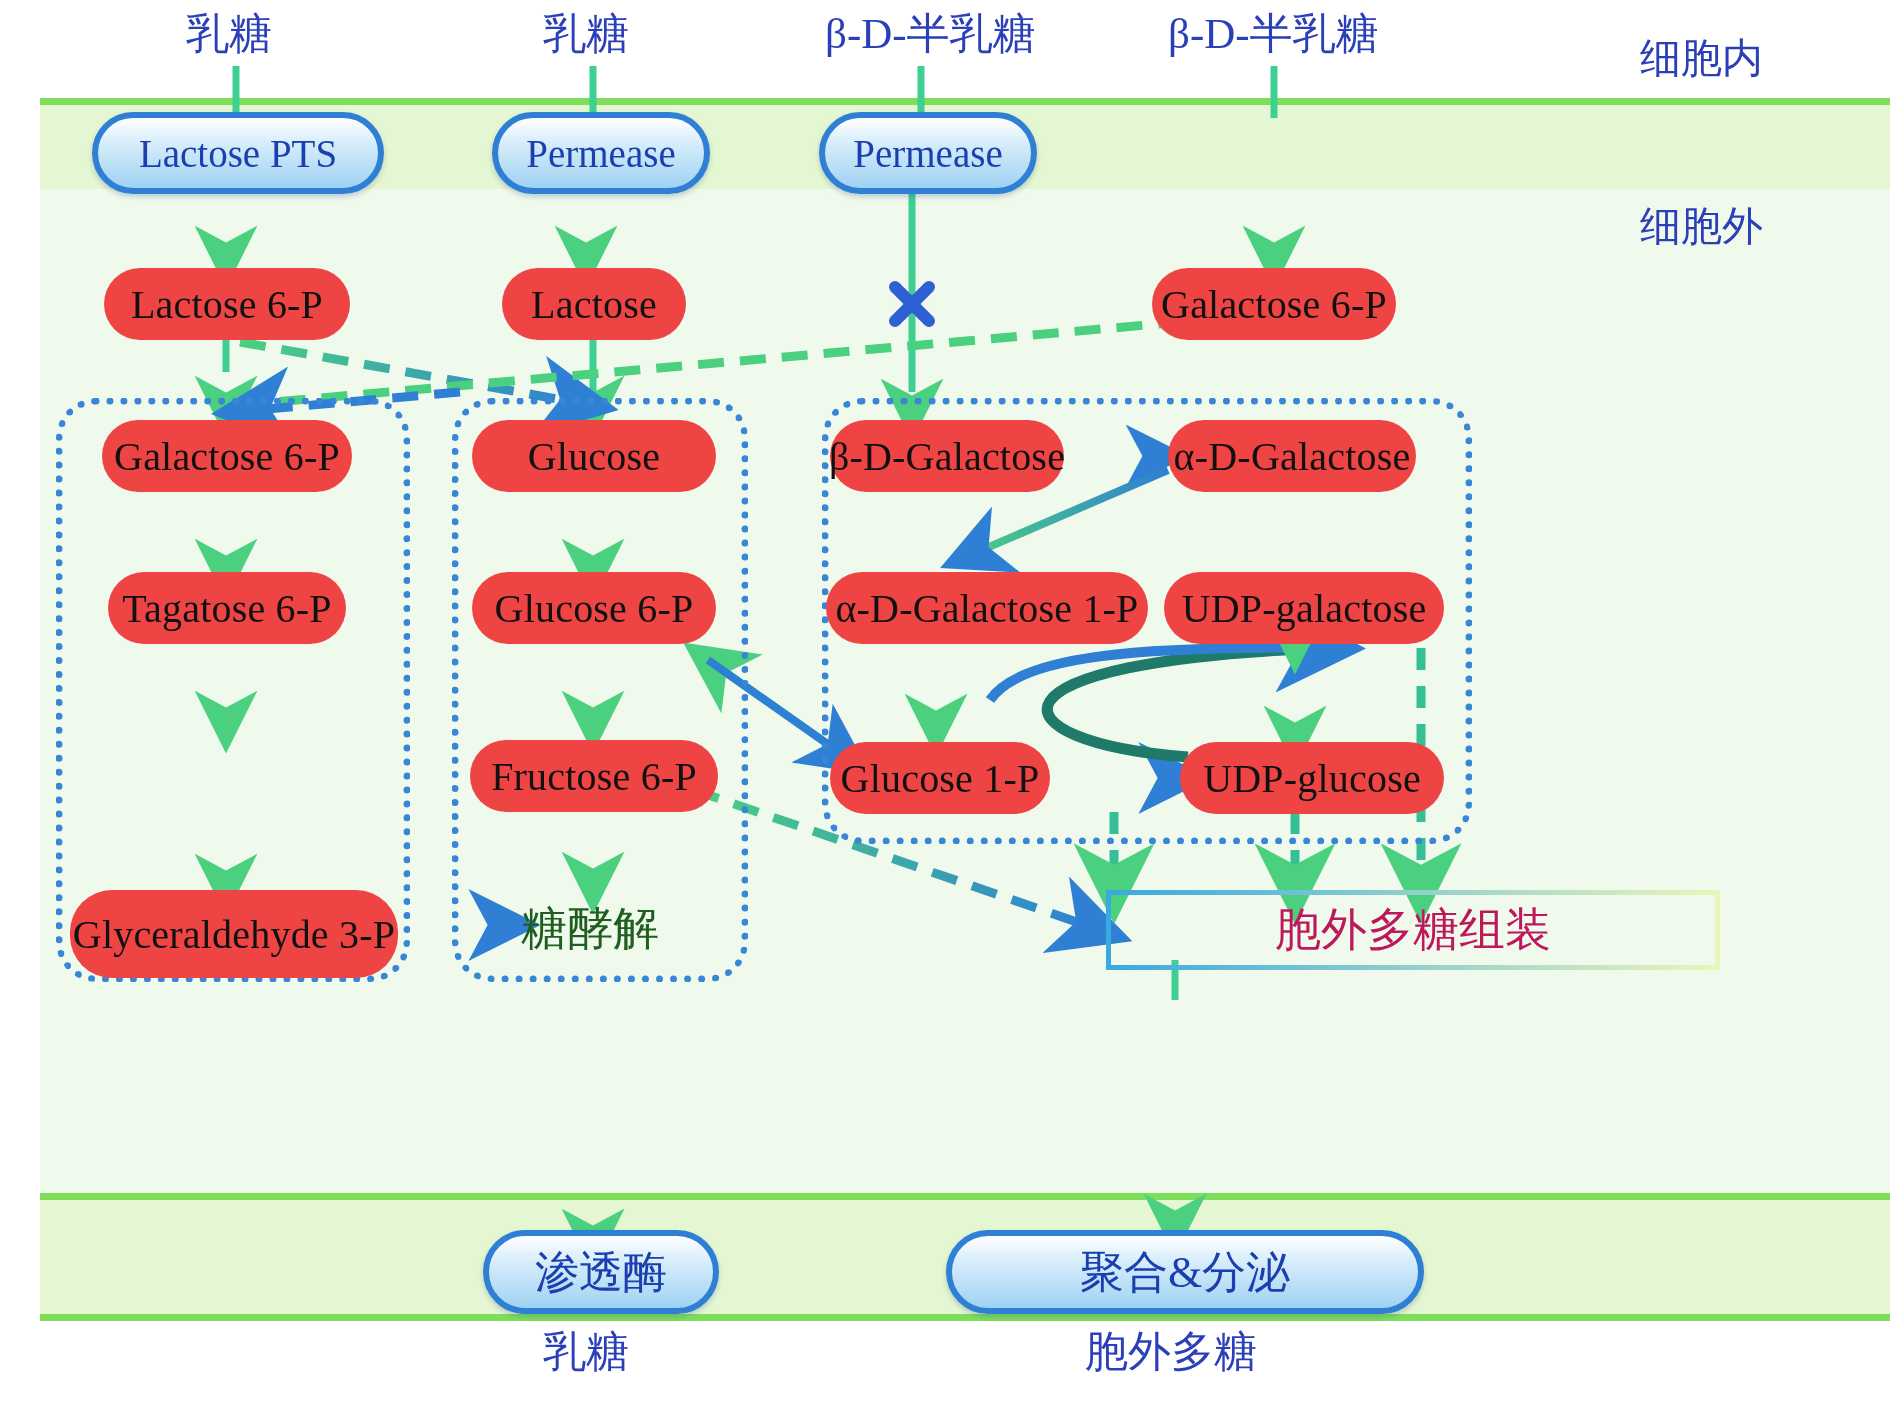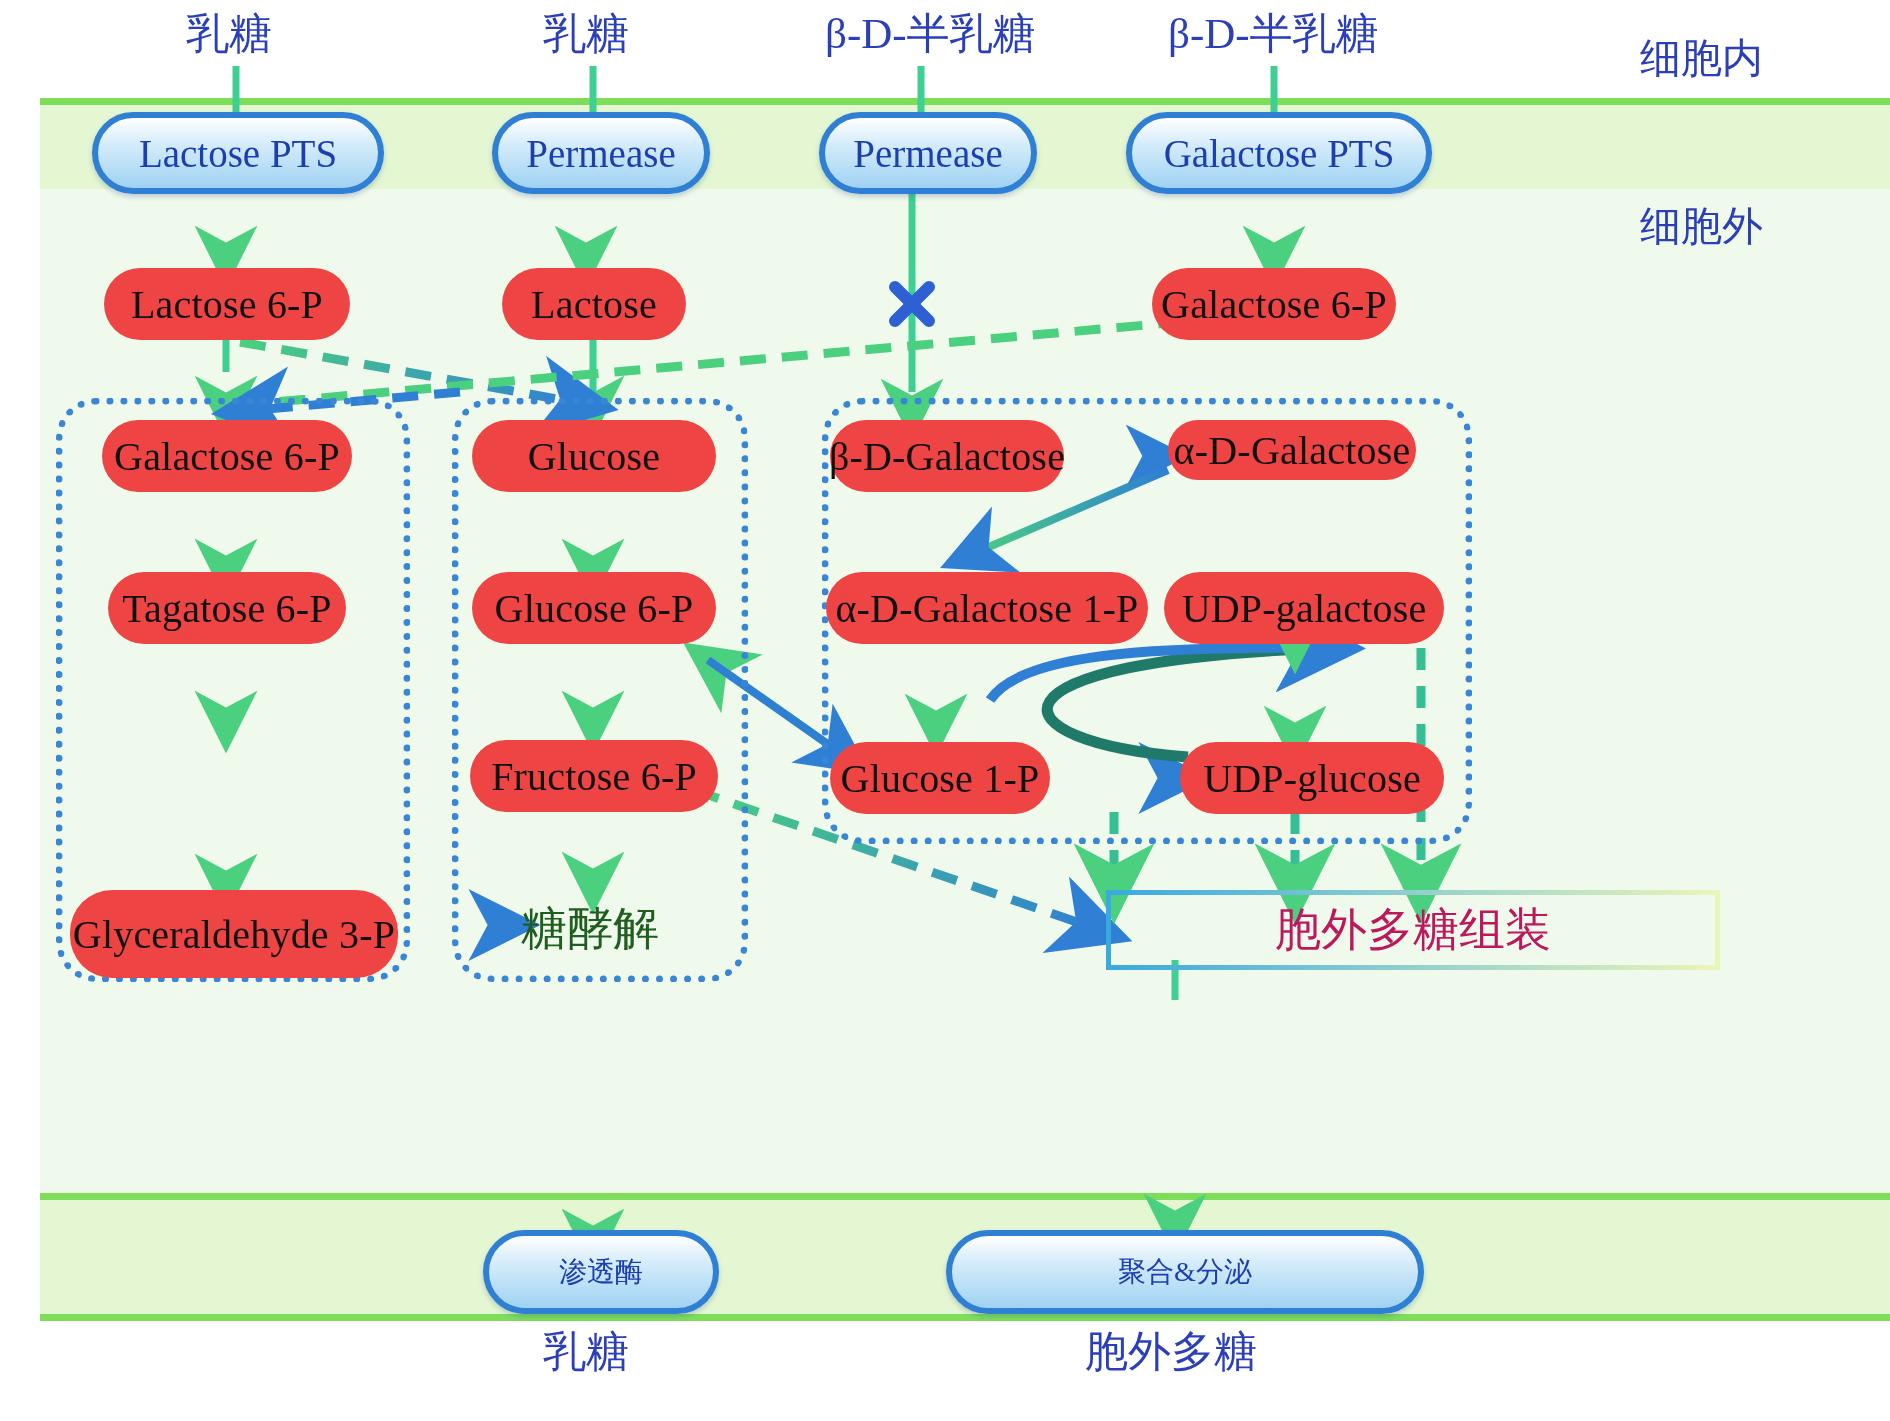--- a/index.html
+++ b/index.html
@@ -17,21 +17,21 @@
             font-family:"Liberation Serif", serif;white-space:nowrap;}
   .sidelabel{position:absolute;color:#2a3fb8;font-size:41px;line-height:1;
              font-family:"Liberation Serif", serif;white-space:nowrap;}
 
   
   .pill{position:absolute;border:6px solid #2f7fd4;border-radius:60px;
         background:linear-gradient(to bottom,#ffffff 0%,#d7edfb 35%,#9fd2f2 100%);
         color:#1b3fae;display:flex;align-items:center;justify-content:center;
         font-size:39px;font-family:"Liberation Serif", serif;
         box-shadow:0 3px 5px rgba(40,80,140,.25);white-space:nowrap;}
-  .pill.cn{font-size:28px;}
+  .pill.cn{font-size:44px;}
 
   
   .met{position:absolute;background:#ef4444;border-radius:42px;
        display:flex;align-items:center;justify-content:center;
        color:#111;font-size:40px;font-family:Liberation Serif, serif;
        white-space:nowrap;letter-spacing:.2px;}
 
   
   .grp{position:absolute;border:7px dotted #3a86d6;border-radius:40px;
        background:transparent;pointer-events:none;}
@@ -163,37 +163,36 @@
   <div class="extlabel" style="left:785px;top:12px;">β-D-半乳糖</div>
   <div class="extlabel" style="left:1128px;top:12px;">β-D-半乳糖</div>
   <div class="sidelabel" style="left:1600px;top:38px;">细胞内</div>
   <div class="sidelabel" style="left:1600px;top:206px;">细胞外</div>
   <div class="extlabel" style="left:503px;top:1330px;">乳糖</div>
   <div class="extlabel" style="left:1045px;top:1330px;">胞外多糖</div>
 
   <div class="pill" style="left:52px;top:112px;width:280px;height:70px;">Lactose PTS</div>
   <div class="pill" style="left:452px;top:112px;width:206px;height:70px;">Permease</div>
   <div class="pill" style="left:779px;top:112px;width:206px;height:70px;">Permease</div>
-  <div class="pill" style="left:1086px;top:112px;width:294px;height:70px;">Galactose PTS</div>
 
   <div class="met" style="left:64px;top:268px;width:246px;height:72px;">Lactose 6-P</div>
   <div class="met" style="left:462px;top:268px;width:184px;height:72px;">Lactose</div>
   <div class="met" style="left:1112px;top:268px;width:244px;height:72px;">Galactose 6-P</div>
 
   <div class="met" style="left:62px;top:420px;width:250px;height:72px;">Galactose 6-P</div>
   <div class="met" style="left:68px;top:572px;width:238px;height:72px;">Tagatose 6-P</div>
   <div class="met" style="left:30px;top:890px;width:328px;height:88px;">Glyceraldehyde 3-P</div>
 
   <div class="met" style="left:432px;top:420px;width:244px;height:72px;">Glucose</div>
   <div class="met" style="left:432px;top:572px;width:244px;height:72px;">Glucose 6-P</div>
   <div class="met" style="left:430px;top:740px;width:248px;height:72px;">Fructose 6-P</div>
   <div class="glyco" style="left:481px;top:898px;">糖酵解</div>
 
   <div class="met" style="left:790px;top:420px;width:234px;height:72px;">β-D-Galactose</div>
-  <div class="met" style="left:1128px;top:420px;width:248px;height:60px;">α-D-Galactose</div>
+  <div class="met" style="left:1128px;top:420px;width:248px;height:72px;">α-D-Galactose</div>
   <div class="met" style="left:786px;top:572px;width:322px;height:72px;">α-D-Galactose 1-P</div>
   <div class="met" style="left:1124px;top:572px;width:280px;height:72px;">UDP-galactose</div>
   <div class="met" style="left:790px;top:742px;width:220px;height:72px;">Glucose 1-P</div>
   <div class="met" style="left:1140px;top:742px;width:264px;height:72px;">UDP-glucose</div>
 
   <div class="epsbox" style="left:1066px;top:890px;width:604px;height:70px;">胞外多糖组装</div>
 
   <div class="pill cn" style="left:443px;top:1230px;width:224px;height:72px;">渗透酶</div>
   <div class="pill cn" style="left:906px;top:1230px;width:466px;height:72px;">聚合&amp;分泌</div>
 

